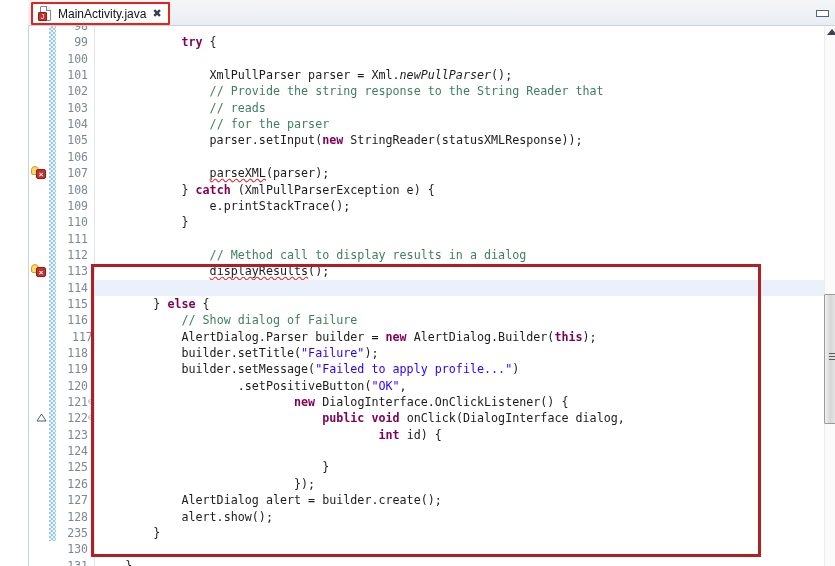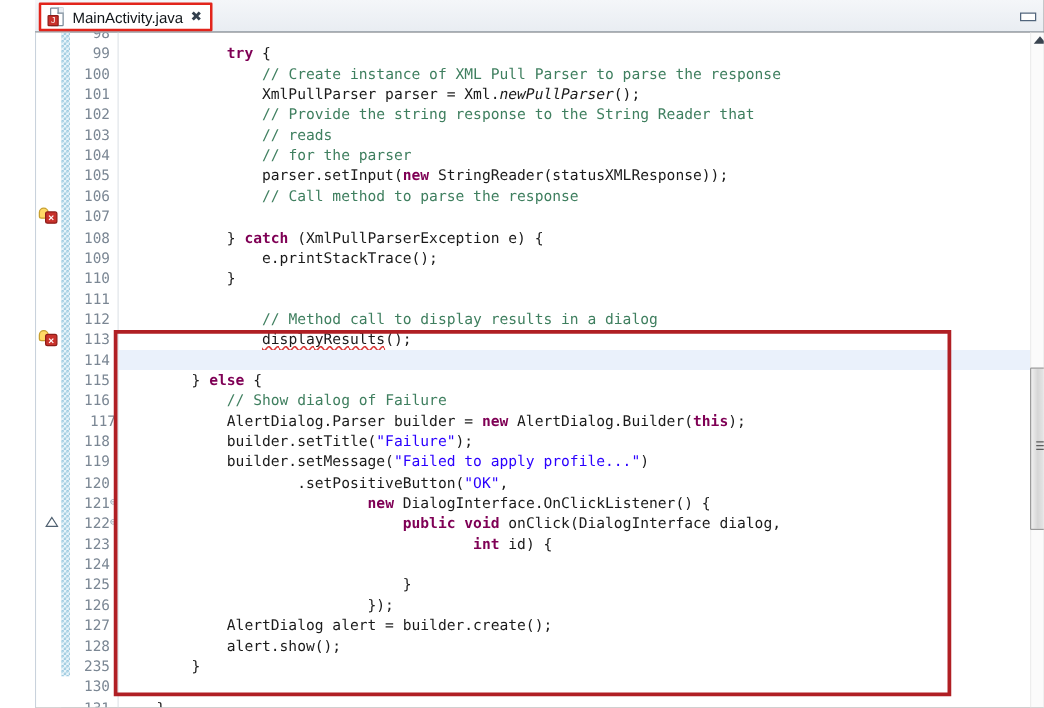--- a/index.html
+++ b/index.html
@@ -312,27 +312,28 @@
         <div class="ln" style="position: absolute; top: 482.5px; right: 0px; width: 36px;">128</div>
         <div class="ln" style="position: absolute; top: 498.85px; right: 0px; width: 36px;">235</div>
         <div class="ln" style="position: absolute; top: 515.2px; right: 0px; width: 36px;">130</div>
         <div class="ln" style="position: absolute; top: 531.55px; right: 0px; width: 36px;">131</div>
       </div>
     <div class="gutter-sep"></div>
 
     <div class="code-area" id="code-area">
         <div class="cl" style="position: absolute; top: -8px; left: 0px; width: 736px;">&nbsp;</div>
         <div class="cl" style="position: absolute; top: 8.35px; left: 0px; width: 736px;"><span>            </span><span class="kw">try</span><span> {</span></div>
-        <div class="cl" style="position: absolute; top: 24.7px; left: 0px; width: 736px;"><span>                </span><span class="cmt">// Create instance of XML Pull Parser to parse the response</span></div>
+        <div class="cl" style="position: absolute; top: 24.7px; left: 0px; width: 736px;"><span>                </span></div>
         <div class="cl" style="position: absolute; top: 41.05px; left: 0px; width: 736px;"><span>                XmlPullParser parser = Xml.</span><span class="mth">newPullParser</span><span>();</span></div>
         <div class="cl" style="position: absolute; top: 57.4px; left: 0px; width: 736px;"><span>                </span><span class="cmt">// Provide the string response to the String Reader that</span></div>
         <div class="cl" style="position: absolute; top: 73.75px; left: 0px; width: 736px;"><span>                </span><span class="cmt">// reads</span></div>
         <div class="cl" style="position: absolute; top: 90.1px; left: 0px; width: 736px;"><span>                </span><span class="cmt">// for the parser</span></div>
         <div class="cl" style="position: absolute; top: 106.45px; left: 0px; width: 736px;"><span>                parser.setInput(</span><span class="kw">new</span><span> StringReader(statusXMLResponse));</span></div>
-        <div class="cl" style="position: absolute; top: 122.8px; left: 0px; width: 736px;"><span>                </span><span class="cmt">// Call method to parse the response</span></div>
+        <div class="cl" style="position: absolute; top: 122.8px; left: 0px; width: 736px;"><span>                </span></div>
+        <div class="cl" style="position: absolute; top: 139.15px; left: 0px; width: 736px;"><span>                </span><span class="err">parseXML</span><span>(parser);</span></div>
         <div class="cl" style="position: absolute; top: 155.5px; left: 0px; width: 736px;"><span>            } </span><span class="kw">catch</span><span> (XmlPullParserException e) {</span></div>
         <div class="cl" style="position: absolute; top: 171.85px; left: 0px; width: 736px;"><span>                e.printStackTrace();</span></div>
         <div class="cl" style="position: absolute; top: 188.2px; left: 0px; width: 736px;"><span>            }</span></div>
         <div class="cl" style="position: absolute; top: 204.55px; left: 0px; width: 736px;">&nbsp;</div>
         <div class="cl" style="position: absolute; top: 220.9px; left: 0px; width: 736px;"><span>                </span><span class="cmt">// Method call to display results in a dialog</span></div>
         <div class="cl" style="position: absolute; top: 237.25px; left: 0px; width: 736px;"><span>                </span><span class="err">displayResults</span><span>();</span></div>
         <div class="cl cur" style="position: absolute; top: 253.6px; left: 0px; width: 736px;">&nbsp;</div>
         <div class="cl" style="position: absolute; top: 269.95px; left: 0px; width: 736px;"><span>        } </span><span class="kw">else</span><span> {</span></div>
         <div class="cl" style="position: absolute; top: 286.3px; left: 0px; width: 736px;"><span>            </span><span class="cmt">// Show dialog of Failure</span></div>
         <div class="cl" style="position: absolute; top: 302.65px; left: 0px; width: 736px;"><span>            AlertDialog.Parser builder = </span><span class="kw">new</span><span> AlertDialog.Builder(</span><span class="kw">this</span><span>);</span></div>

